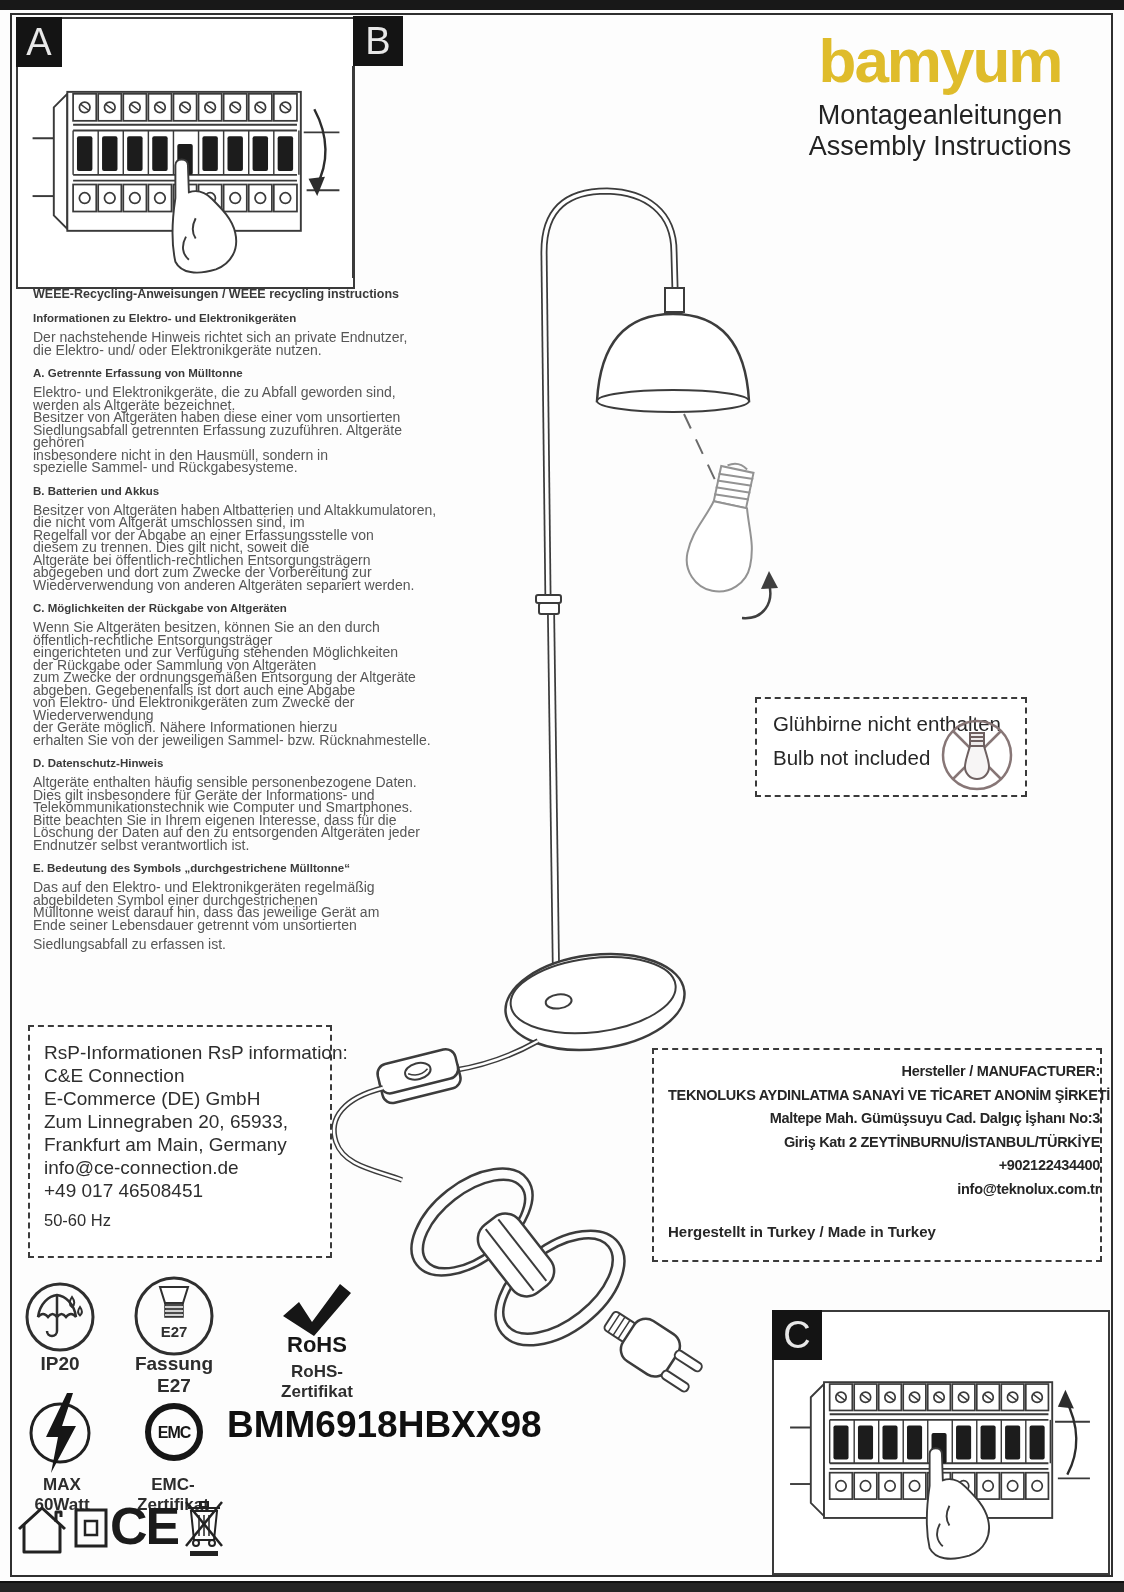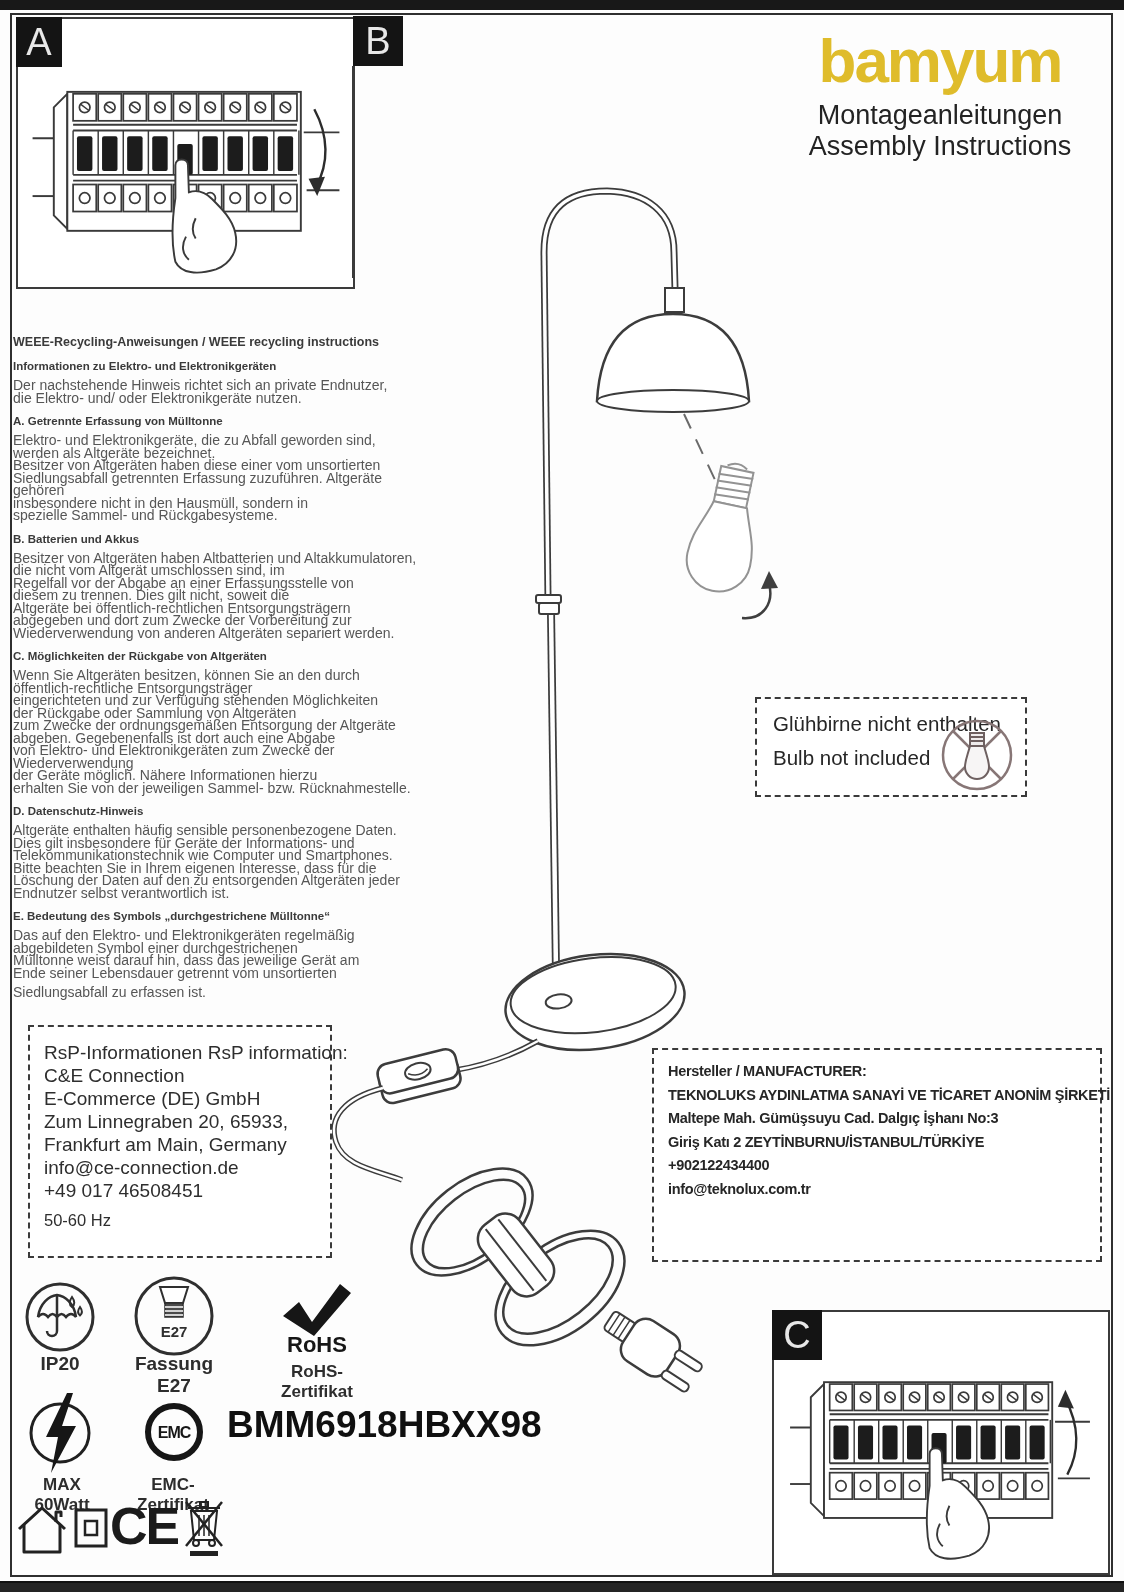--- a/index.html
+++ b/index.html
@@ -15,21 +15,21 @@
   .brand{font-size:62px;font-weight:bold;letter-spacing:-2px;color:#dfbc2b;line-height:62px;text-align:center;}
   .brand-sub{font-size:27px;font-weight:normal;color:#232323;line-height:31px;text-align:center;}
   .weee-col{width:408px;}
   .weee-title{font-size:12.5px;font-weight:bold;color:#3a3a3a;}
   .weee-h{font-size:11.5px;font-weight:bold;color:#3a3a3a;margin-top:11px;}
   .weee-p{font-size:14px;line-height:12.5px;color:#565656;margin-top:7px;white-space:pre-line;}
   .dashed-box{border:2px dashed #3a3a3a;background:#fff;}
   .bulb-note-line{font-size:20.5px;color:#262626;line-height:34px;}
   .rsp-line{font-size:19px;color:#2e2e2e;line-height:23px;white-space:nowrap;}
   .rsp-freq{font-size:16.5px;color:#2e2e2e;margin-top:9px;}
-  .mfg-line{font-size:14.5px;font-weight:bold;color:#262626;line-height:23.5px;letter-spacing:-0.3px;white-space:nowrap;}
+  .mfg-line{font-size:14.5px;font-weight:bold;color:#262626;line-height:23.5px;letter-spacing:-0.3px;white-space:nowrap;text-align:right;}
   .mfg-footer{font-size:15px;font-weight:bold;color:#262626;margin-top:22px;white-space:nowrap;}
   .cert-label{font-weight:bold;color:#2d2d2d;text-align:center;}
   .code{font-size:37px;font-weight:bold;color:#101010;letter-spacing:0px;white-space:nowrap;}
   svg{display:block;}
 </style>
 </head>
 <body>
 
 <div class="sheet">
 
@@ -133,21 +133,21 @@
     <span>B</span>
   </div>
   <div class="abs" style="left:352px;top:66px;width:2px;height:212px;background:#3b3b3b;"></div>
 
   <div class="abs" style="left:780px;top:30px;width:320px;">
     <div class="brand">bamyum</div>
     <div class="brand-sub" style="margin-top:8px;">Montageanleitungen</div>
     <div class="brand-sub">Assembly Instructions</div>
   </div>
 
-  <div class="abs weee-col" style="left:13px;top:287px;margin-top:48px;">
+  <div class="abs weee-col" style="left:33px;top:287px;">
     <div class="weee-title">WEEE-Recycling-Anweisungen / WEEE recycling instructions</div>
     <div class="weee-h">Informationen zu Elektro- und Elektronikgeräten</div>
     <div class="weee-p">Der nachstehende Hinweis richtet sich an private Endnutzer,
  die Elektro- und/ oder Elektronikgeräte nutzen.</div>
     <div class="weee-h">A. Getrennte Erfassung von Mülltonne</div>
     <div class="weee-p">Elektro- und Elektronikgeräte, die zu Abfall geworden sind,
  werden als Altgeräte bezeichnet.
 Besitzer von Altgeräten haben diese einer vom unsortierten
 Siedlungsabfall getrennten Erfassung zuzuführen. Altgeräte gehören
 insbesondere nicht in den Hausmüll, sondern in
@@ -304,20 +304,21 @@
     <div class="rsp-freq">50-60 Hz</div>
   </div>
 
   <div class="abs dashed-box" style="left:652px;top:1048px;width:450px;height:214px;padding:10px 0 0 14px;box-sizing:border-box;border-width:2.5px;">
     <div class="mfg-line">Hersteller / MANUFACTURER:</div>
     <div class="mfg-line">TEKNOLUKS AYDINLATMA SANAYİ VE TİCARET ANONİM ŞİRKETİ</div>
     <div class="mfg-line">Maltepe Mah. Gümüşsuyu Cad. Dalgıç İşhanı No:3</div>
     <div class="mfg-line">Giriş Katı 2 ZEYTİNBURNU/İSTANBUL/TÜRKİYE</div>
     <div class="mfg-line">+902122434400</div>
     <div class="mfg-line">info@teknolux.com.tr</div>
+    <div class="mfg-footer">Hergestellt in Turkey / Made in Turkey</div>
   </div>
 
   <svg class="abs" style="left:24px;top:1281px;" width="72" height="72" viewBox="0 0 72 72">
     <g stroke="#2f2f2f" fill="none" stroke-width="3">
       <circle cx="36" cy="36" r="33"></circle>
       <g stroke-width="2.5">
         <path d="M14 36 C16 22 25 15 33 14 C41 15 50 22 52 36 C49 32 45 32 42 36 C39 32 36 32 33 36 C30 32 27 32 24 36 C21 32 17 32 14 36 Z"></path>
         <path d="M33 14 V50 a5 5 0 0 1 -10 0"></path>
         <path d="M48 16 c3 4 3 8 0 10 c-3 -2 -3 -6 0 -10 Z M56 26 c2.5 3.5 2.5 6.5 0 8.5 c-2.5 -2 -2.5 -5 0 -8.5 Z" stroke-width="2"></path>
       </g>

